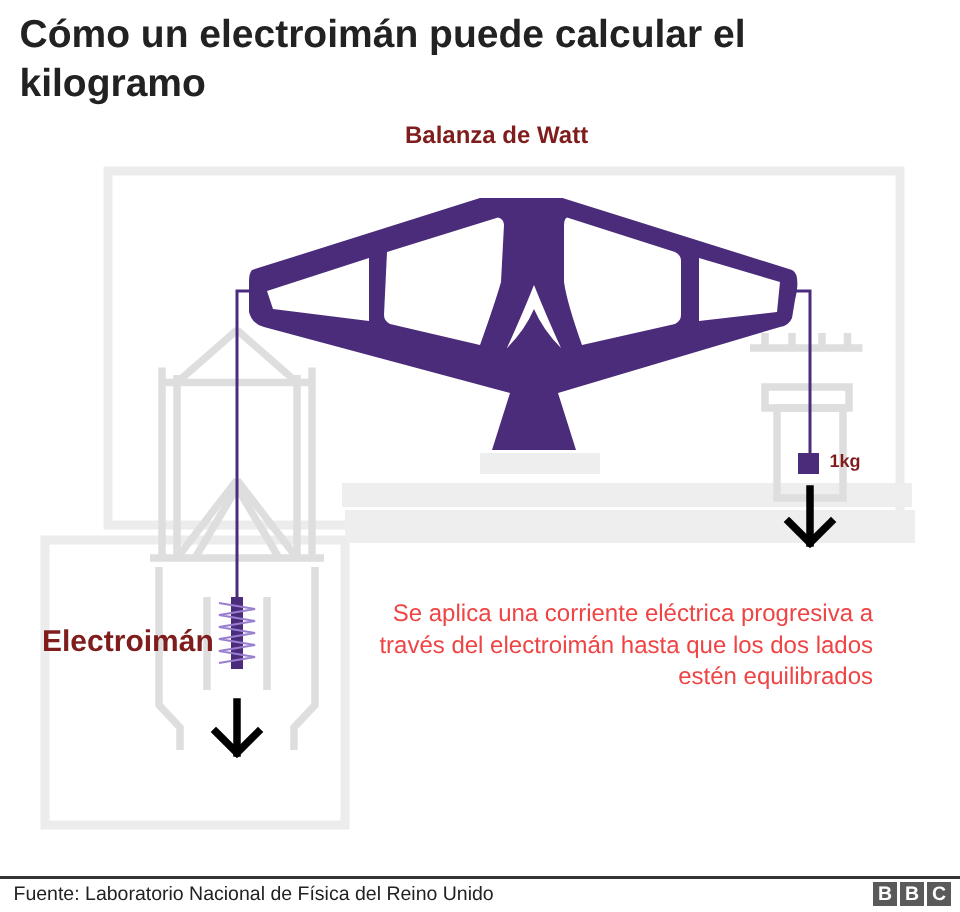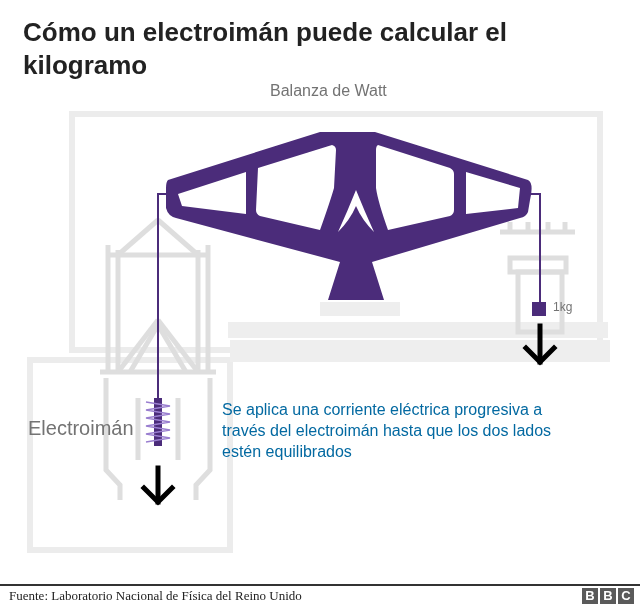--- a/index.html
+++ b/index.html
@@ -1,24 +1,24 @@
 <!DOCTYPE html>
 <html><head>
   <meta charset="utf-8">
   <style>
     html, body { margin: 0; padding: 0; background: #ffffff; }
     body { width: 640px; height: 608px; position: relative; overflow: hidden; font-family: "Liberation Sans", sans-serif; color: #1a1a1a; }
-    .title { position: absolute; left: 9px; top: 2px; width: 600px; font-size: 26px; line-height: 33px; font-weight: bold; color: #222222; margin: 14px; }
-    .label { position: absolute; font-weight: normal; color: #737373; }
+    .title { position: absolute; left: 9px; top: 2px; width: 600px; font-size: 26px; line-height: 33px; font-weight: bold; color: #222222; margin: 4px; }
+    .label { position: absolute; font-weight: bold; color: #7f1d1d; }
     .label-watt { left: 270px; top: 82px; font-size: 16px; }
     .label-kg { left: 553px; top: 300px; font-size: 12px; }
     .label-electro { left: 28px; top: 417px; font-size: 20px; }
-    .desc { position: absolute; left: 222px; top: 399px; width: 360px; font-size: 16px; line-height: 21px; color: #0369a1; }
+    .desc { position: absolute; left: 222px; top: 399px; width: 360px; font-size: 16px; line-height: 21px; color: #ef4444; text-align: right; }
     .footer-line { position: absolute; left: 0; top: 584px; width: 640px; height: 2px; background: #333333; }
-    .source { position: absolute; left: 9px; top: 588px; font-size: 13px; color: #222222; font-family: Liberation Serif, serif; }
+    .source { position: absolute; left: 9px; top: 588px; font-size: 13px; color: #222222; }
     .bbc { position: absolute; right: 6px; top: 588px; display: flex; gap: 2px; }
     .bbc span { display: inline-block; width: 16px; height: 16px; background: #5a5a5a; color: #ffffff; font-size: 13px; font-weight: bold; line-height: 16px; text-align: center; }
   </style>
 </head>
 <body>
 
 <h1 class="title">Cómo un electroimán puede calcular el kilogramo</h1>
 
 <svg width="640" height="584" viewBox="0 0 640 584" style="position:absolute;left:0;top:0;">
 

